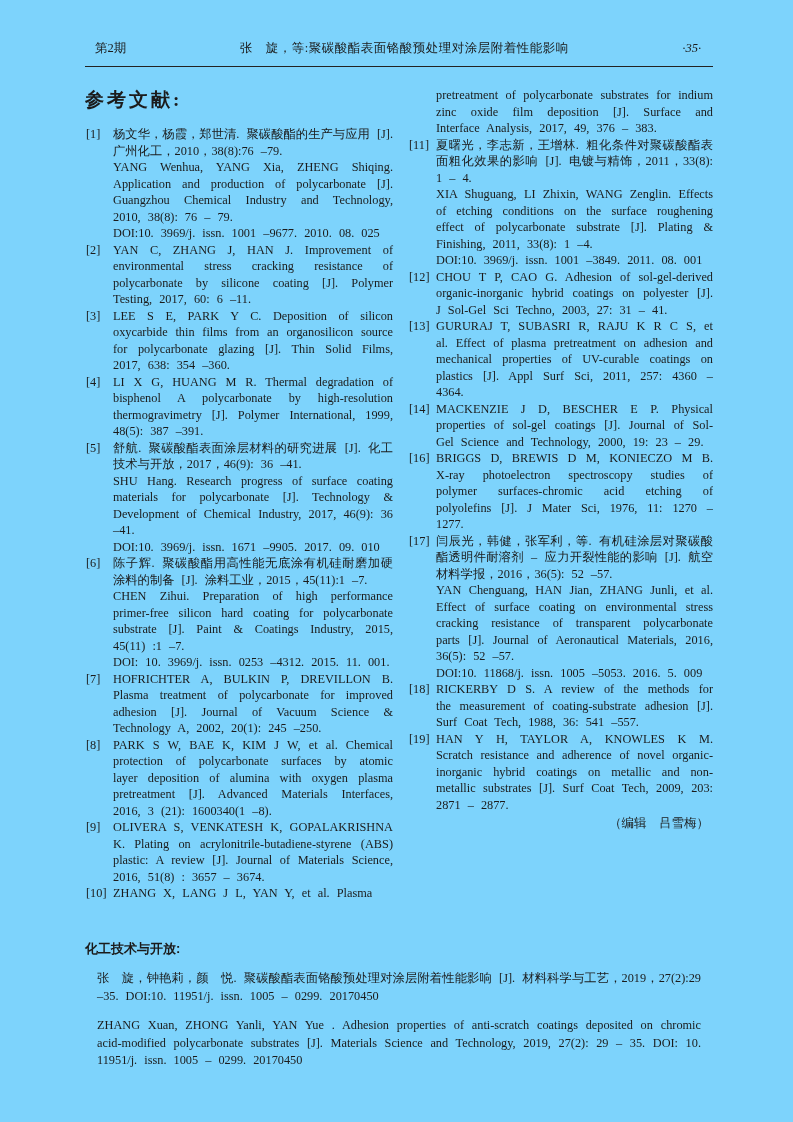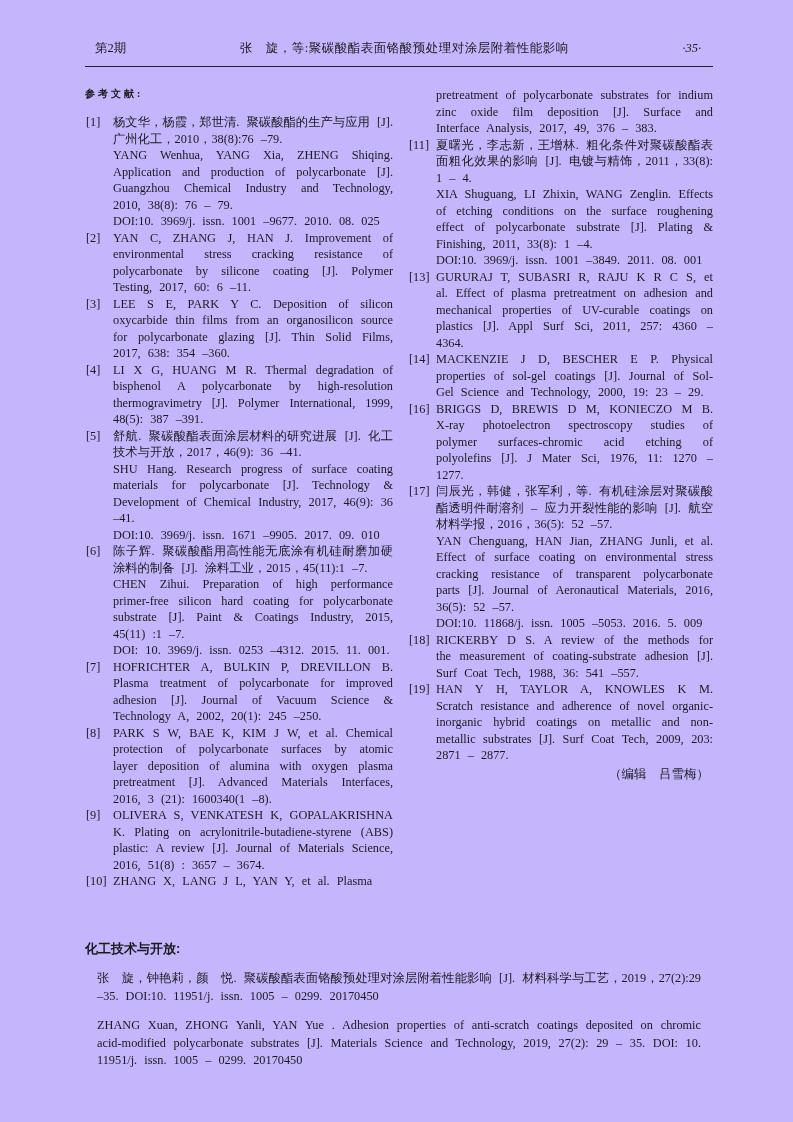--- a/index.html
+++ b/index.html
@@ -1,20 +1,20 @@
 <!DOCTYPE html>
 <html><head>
 <meta charset="utf-8">
 <style>
   html,body { margin:0; padding:0; background:#ffffff; }
   .page {
     position:relative;
     width:793px; height:1122px;
     box-sizing:border-box;
-    background:#c4b5fd;
+    background:#7dd3fc;
     padding:40px 80px 0 85px;
     color:#1b1b1b;
     font-family:"Liberation Serif","DejaVu Serif",serif;
     overflow:hidden;
   }
   .header {
     display:flex; justify-content:space-between; align-items:baseline;
     font-size:12.5px;
     padding:0 12px 9px 10px;
     border-bottom:1.7px solid #222;
@@ -25,21 +25,21 @@
   .columns {
     display:flex; gap:15px;
     margin-top:20px;
     height:851px;
     overflow:hidden;
     align-items:flex-start;
   }
   .col-left  { width:308px; flex:none; }
   .col-right { width:305px; flex:none; }
   .refs-heading {
-    font-size:10px; font-weight:700;
+    font-size:19px; font-weight:700;
     letter-spacing:3px;
     margin:0 0 13px 0;
   }
   .ref {
     position:relative;
     padding-left:28px;
     font-size:12.3px;
     line-height:16.5px;
     text-align:justify;
     word-spacing:4px;
@@ -137,20 +137,24 @@
           <div class="ref">
             <div class="ref-part">pretreatment of polycarbonate substrates for indium zinc oxide film deposition [J]. Surface and Interface Analysis, 2017, 49, 376 – 383.</div>
           </div>
           <div class="ref">
             <span class="ref-num">[11]</span>
             <div class="ref-part">夏曙光，李志新，王增林. 粗化条件对聚碳酸酯表面粗化效果的影响 [J]. 电镀与精饰，2011，33(8): 1 – 4.</div>
             <div class="ref-part">XIA Shuguang, LI Zhixin, WANG Zenglin. Effects of etching conditions on the surface roughening effect of polycarbonate substrate [J]. Plating &amp; Finishing, 2011, 33(8): 1 –4.</div>
             <div class="ref-part">DOI:10. 3969/j. issn. 1001 –3849. 2011. 08. 001</div>
           </div>
           <div class="ref">
+            <span class="ref-num">[12]</span>
+            <div class="ref-part">CHOU T P, CAO G. Adhesion of sol-gel-derived organic-inorganic hybrid coatings on polyester [J]. J Sol-Gel Sci Techno, 2003, 27: 31 – 41.</div>
+          </div>
+          <div class="ref">
             <span class="ref-num">[13]</span>
             <div class="ref-part">GURURAJ T, SUBASRI R, RAJU K R C S, et al. Effect of plasma pretreatment on adhesion and mechanical properties of UV-curable coatings on plastics [J]. Appl Surf Sci, 2011, 257: 4360 –4364.</div>
           </div>
           <div class="ref">
             <span class="ref-num">[14]</span>
             <div class="ref-part">MACKENZIE J D, BESCHER E P. Physical properties of sol-gel coatings [J]. Journal of Sol-Gel Science and Technology, 2000, 19: 23 – 29.</div>
           </div>
           <div class="ref">
             <span class="ref-num">[16]</span>
             <div class="ref-part">BRIGGS D, BREWIS D M, KONIECZO M B. X-ray photoelectron spectroscopy studies of polymer surfaces-chromic acid etching of polyolefins [J]. J Mater Sci, 1976, 11: 1270 – 1277.</div>

